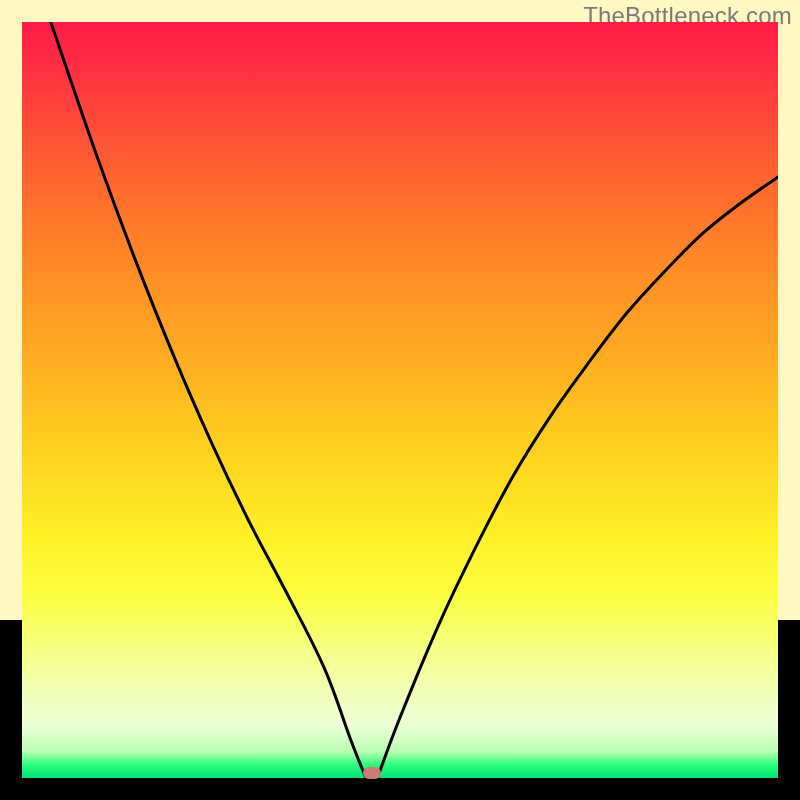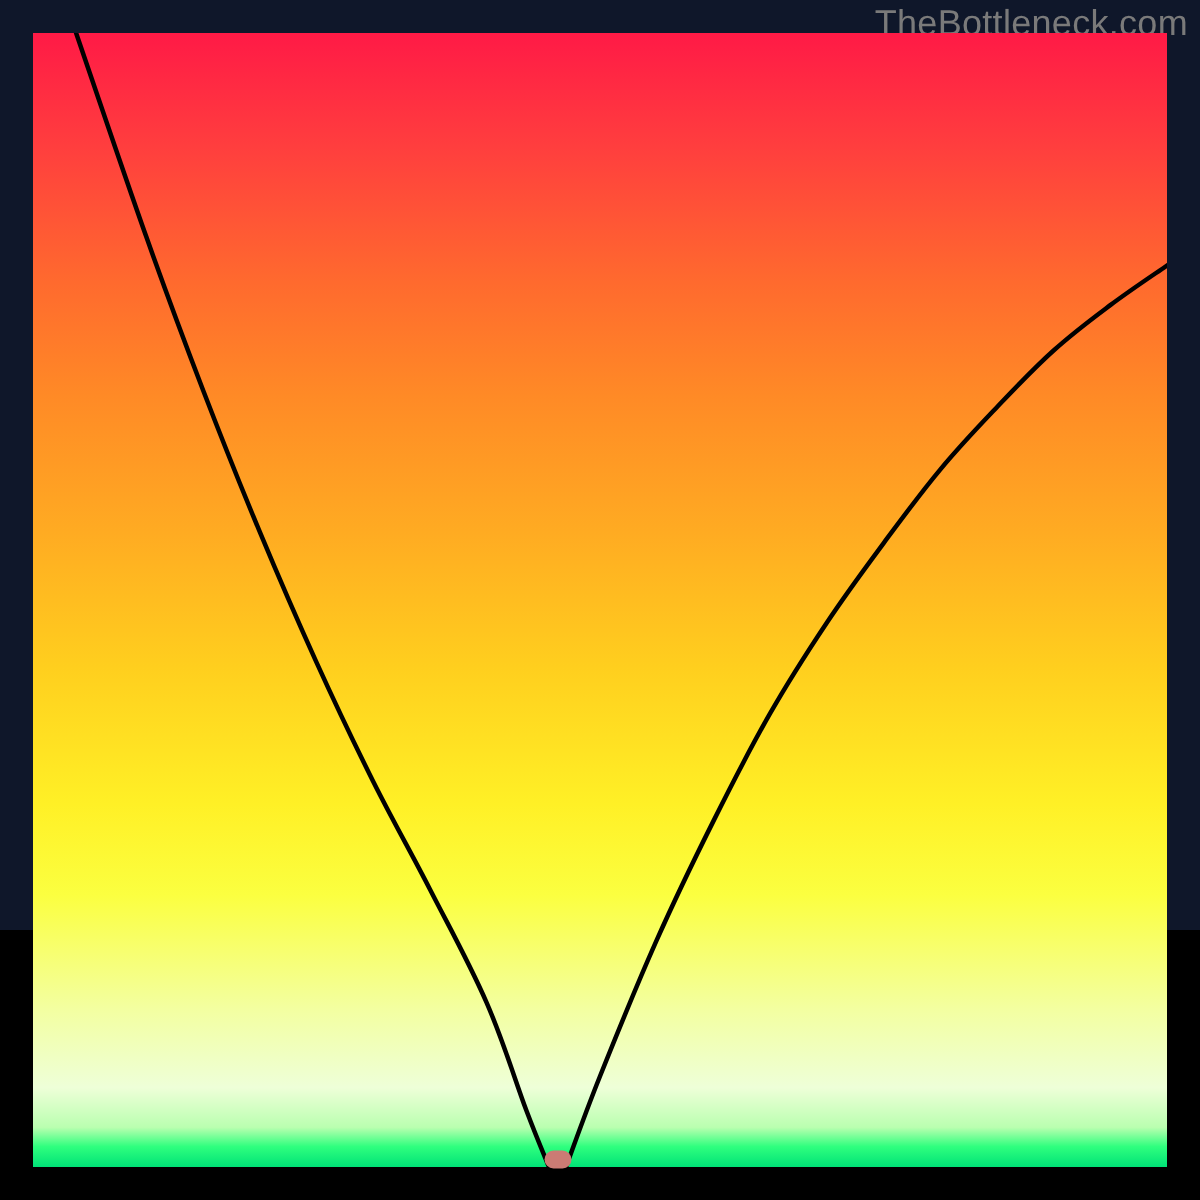--- a/index.html
+++ b/index.html
@@ -8,21 +8,21 @@
     width: 800px;
     height: 800px;
     background: #000;
     overflow: hidden;
     font-family: Arial, Helvetica, sans-serif;
   }
   .chart-container {
     position: relative;
     width: 800px;
     height: 620px;
-    background: #0f172a;
+    background: #fef9c3;
   }
   .plot-area {
     position: absolute;
     left: 22px;
     top: 22px;
     width: 756px;
     height: 756px;
     background: linear-gradient(to bottom,
       #ff1a46 0%,
       #ff3e3e 10%,

